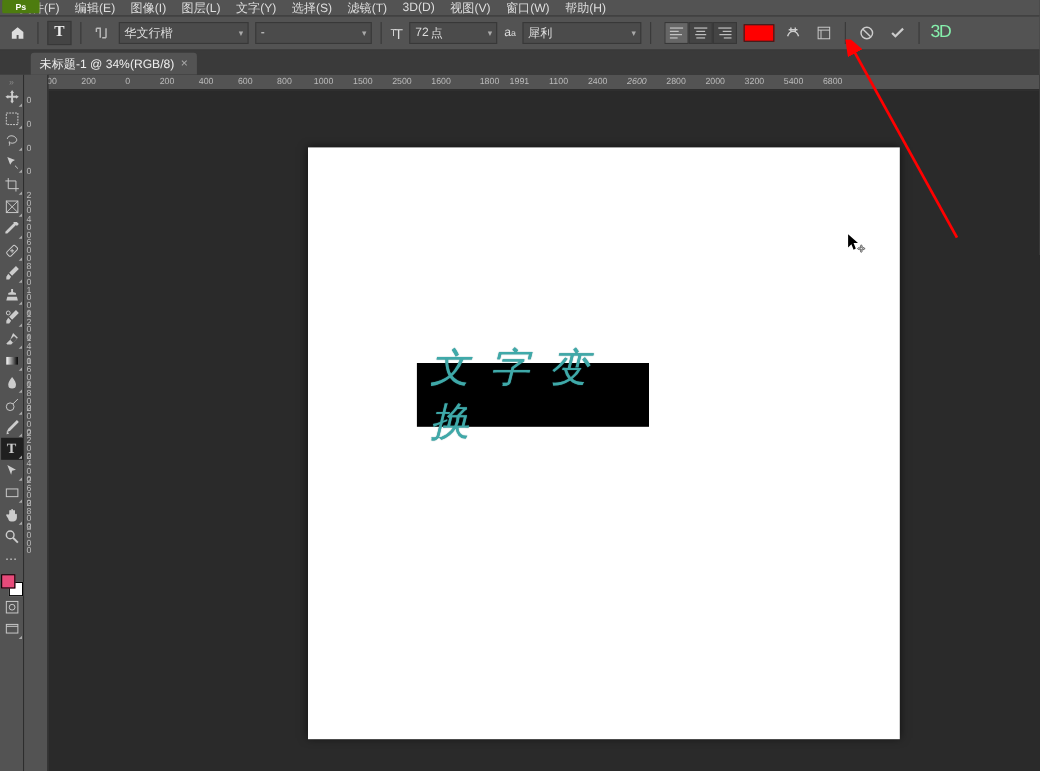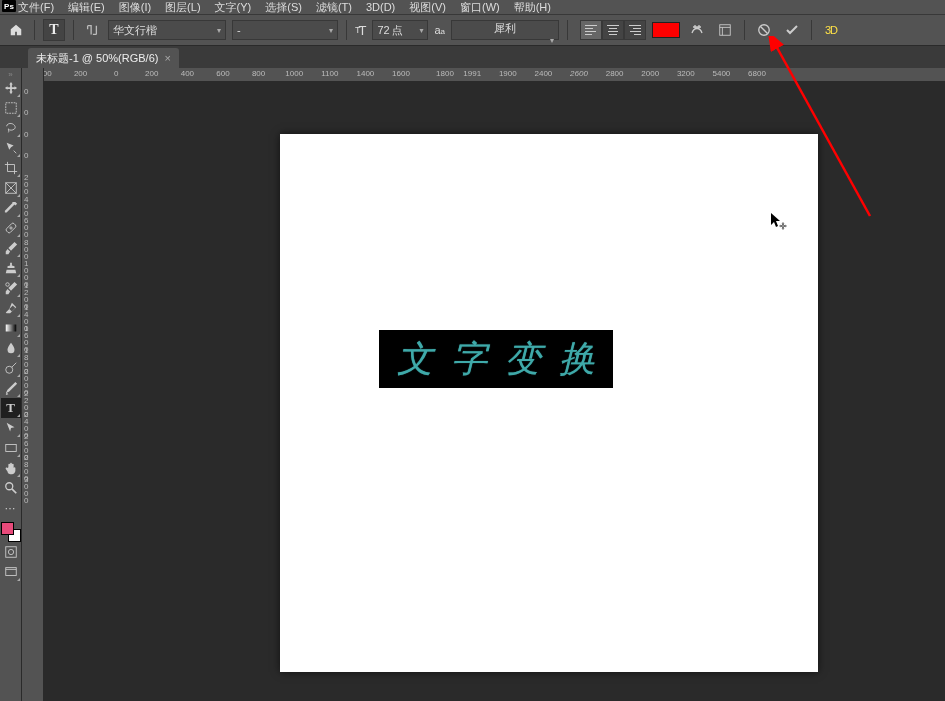--- a/index.html
+++ b/index.html
@@ -1,48 +1,48 @@
 <!DOCTYPE html>
 <html><head>
 <meta charset="utf-8">
 <style>
 * { margin: 0; padding: 0; box-sizing: border-box; user-select: none; }
 html, body { width: 945px; height: 701px; overflow: hidden; background: #535353; font-family: "Microsoft YaHei", sans-serif; font-size: 11px; color: #ddd; }
 
 
 .menubar { height: 14px; background: #535353; display: flex; align-items: center; padding-left: 18px; gap: 14px; font-size: 11px; color: #ddd; }
-.menubar .logo { position: absolute; left: 2px; top: 0; width: 14px; height: 12px; background: #000000; border-radius: 1px; display: flex; align-items: center; justify-content: center; font-size: 8px; font-weight: bold; color: #fff; }
+.menubar .logo { position: absolute; left: 2px; top: 0; width: 34px; height: 12px; background: #4d7c0f; border-radius: 1px; display: flex; align-items: center; justify-content: center; font-size: 8px; font-weight: bold; color: #fff; }
 .menubar span { cursor: default; }
 
 
 .optionsbar { height: 32px; background: #535353; border-top: 1px solid #383838; border-bottom: 1px solid #2a2a2a; display: flex; align-items: center; padding: 0 6px; gap: 6px; }
 .opt-home { width: 20px; height: 20px; color: #ddd; display:flex; align-items:center; justify-content:center; }
 .opt-divider { width: 1px; height: 20px; background: #383838; margin: 0 2px; }
 .tool-t { width: 22px; height: 22px; background: #444; display:flex; align-items:center; justify-content:center; font-size: 14px; font-weight: bold; font-family: serif; color: #eee; border:1px solid #383838;}
 .orient-icon { width: 20px; height: 20px; display:flex; align-items:center; justify-content:center; color:#bbb; }
 .dropdown { height: 20px; background: #4b4b4b; border: 1px solid #383838; color: #ddd; display: flex; align-items: center; padding: 0 4px; position: relative; font-size: 11px; }
 .dropdown .dd-arrow { margin-left: auto; font-size: 8px; color: #aaa; }
 .font-family-dd { width: 118px; }
 .font-style-dd { width: 106px; }
-.font-size-dd { width: 56px; }
+.font-size-dd { width: 80px; }
 .size-icons { display:flex; align-items:center; gap: 0; }
 .size-icons .tt-small { font-size: 9px; }
 .size-icons .tt-big { font-size: 13px; margin-left: -2px; }
-.aa-dd { width: 108px; flex-direction: column; }
+.aa-dd { width: 108px; }
 .aa-icon { display:flex; align-items:baseline; gap:0;}
 .aa-icon .a-sharp{font-size:11px;}
 .aa-icon .a-small{font-size:8px;}
 .align-group { display:flex; gap:0; margin-left:4px;}
 .align-btn { width:22px; height:20px; display:flex; flex-direction:column; justify-content:center; gap:2px; padding:0 4px; background:#444; border:1px solid #383838;}
 .align-btn.active{ background:#666;}
 .align-btn .line{ height:1px; background:#ccc;}
 .color-swatch { width: 28px; height: 16px; background: #ff0000; border:1px solid #222;}
 .warp-icon, .panel-icon, .cancel-icon, .commit-icon, .threeD-icon { width:22px; height:22px; display:flex; align-items:center; justify-content:center; color:#ccc;}
 .commit-icon{ color:#ccc;}
-.threeD-icon{ font-size:11px; letter-spacing:-1px; color:#fde047;}
+.threeD-icon{ font-size:16px; letter-spacing:-1px; color:#86efac;}
 
 
 .arrow-annot { position:absolute; left: 765px; top: 36px; width: 120px; height: 200px; pointer-events:none; z-index: 50;}
 
 
 .tabbar { height: 22px; background: #3a3a3a; display:flex; align-items:flex-end; padding-left: 28px;}
 .doc-tab { height: 20px; background: #535353; padding: 0 8px; display:flex; align-items:center; gap:6px; font-size:11px; color:#eee; border-top-left-radius:3px; border-top-right-radius:3px;}
 .doc-tab .close-x{ color:#aaa; font-size:11px;}
 
 
@@ -63,21 +63,21 @@
 .vruler-col { width: 22px; background:#535353; position:relative; }
 .vruler-col .vnum{ position:absolute; left:0; width:22px; text-align:left; font-size:8px; color:#bbb; transform: translateY(-4px); padding-left:2px;}
 .vruler-col .vline{ position:absolute; right:0; width:1px; height:100%; background:#2a2a2a;}
 
 
 .canvas-area{ flex:1; background:#2a2a2a; position:relative; overflow:hidden;}
 .hruler{ position:absolute; top:0; left:0; right:0; height:14px; background:#535353; border-bottom:1px solid #2a2a2a; z-index:5;}
 .hruler .hnum{ position:absolute; top:1px; font-size:8px; color:#bbb; transform:translateX(-50%);}
 .canvas-viewport{ position:absolute; top:14px; left:0; right:0; bottom:0;}
 .canvas-white{ position:absolute; left:236px; top:52px; width:538px; height:538px; background:#fff; box-shadow:0 0 8px rgba(0,0,0,.6);}
-.text-box{ position:absolute; left:335px; top:248px; width:234px; height:58px; background:#000; display:flex; align-items:center; justify-content:flex-end; letter-spacing:18px; padding-left:12px;}
+.text-box{ position:absolute; left:335px; top:248px; width:211px; height:58px; background:#000; display:flex; align-items:center; justify-content:flex-start; letter-spacing:18px; padding-left:12px;}
 .text-box span{ font-size:36px; color:#3fa9a9; font-family:"STXingkai","华文行楷",cursive; font-style:italic; text-shadow:0 0 1px #2b7d7d;}
 .move-cursor{ position:absolute; left:725px; top:130px; width:16px; height:16px; color:#000;}
 .move-cursor svg{ overflow:visible;}
 
 </style>
 </head>
 <body>
 
 <div class="menubar">
   <div class="logo">Ps</div>
@@ -187,21 +187,21 @@
   <defs>
       <marker id="ah" markerWidth="10" markerHeight="10" refX="2" refY="3" orient="auto">
         <path d="M0,0 L0,6 L8,3 z" fill="#ff0000"></path>
       </marker>
     </defs>
   <line x1="105" y1="180" x2="10" y2="8" stroke="#ff0000" stroke-width="2.5" marker-end="url(#ah)"></line>
 </svg>
 
 <div class="tabbar">
   <div class="doc-tab">
-    <span>未标题-1 @ 50%(RGB/6)</span>
+    <span>未标题-1 @ 34%(RGB/8)</span>
     <span class="close-x">×</span>
   </div>
 </div>
 
 <div class="workspace">
 
   <div class="toolbox">
     <div class="collapse-grip">»</div>
     <div class="tool">
         <svg viewBox="0 0 16 16">
@@ -388,26 +388,26 @@
 
     <div class="hruler" id="hruler">
         <span class="hnum" style="left: 1px;">400</span>
         <span class="hnum" style="left: 36.6px;">200</span>
         <span class="hnum" style="left: 72.2px;">0</span>
         <span class="hnum" style="left: 107.8px;">200</span>
         <span class="hnum" style="left: 143.4px;">400</span>
         <span class="hnum" style="left: 179px;">600</span>
         <span class="hnum" style="left: 214.6px;">800</span>
         <span class="hnum" style="left: 250.2px;">1000</span>
-        <span class="hnum" style="left: 285.8px;">1100</span>
-        <span class="hnum" style="left: 321.4px;">1400</span>
+        <span class="hnum" style="left: 285.8px;">1500</span>
+        <span class="hnum" style="left: 321.4px;">2500</span>
         <span class="hnum" style="left: 357px;">1600</span>
         <span class="hnum" style="left: 401px;">1800</span>
         <span class="hnum" style="left: 428.2px;">1991</span>
-        <span class="hnum" style="left: 463.8px;">1900</span>
+        <span class="hnum" style="left: 463.8px;">1100</span>
         <span class="hnum" style="left: 499.4px;">2400</span>
         <span class="hnum" style="left: 535px; font-style: italic;">2600</span>
         <span class="hnum" style="left: 570.6px;">2800</span>
         <span class="hnum" style="left: 606.2px;">2000</span>
         <span class="hnum" style="left: 641.8px;">3200</span>
         <span class="hnum" style="left: 677.4px;">5400</span>
         <span class="hnum" style="left: 713px;">6800</span>
       </div>
     <div class="canvas-viewport">
       <div class="canvas-white"></div>

